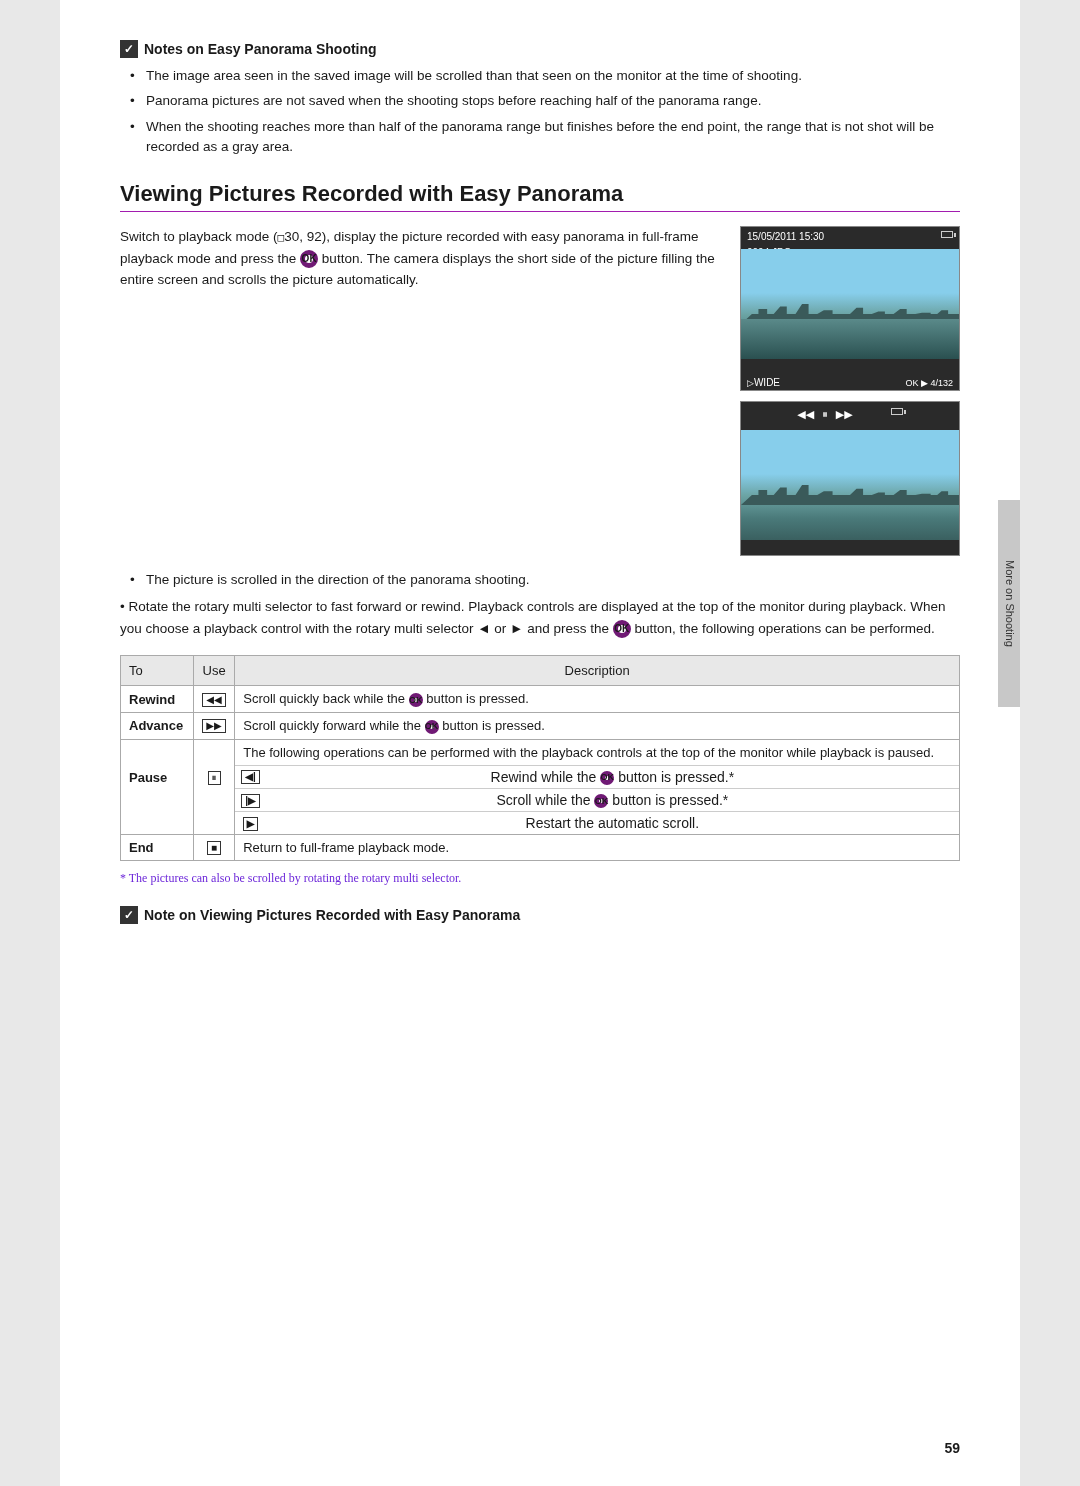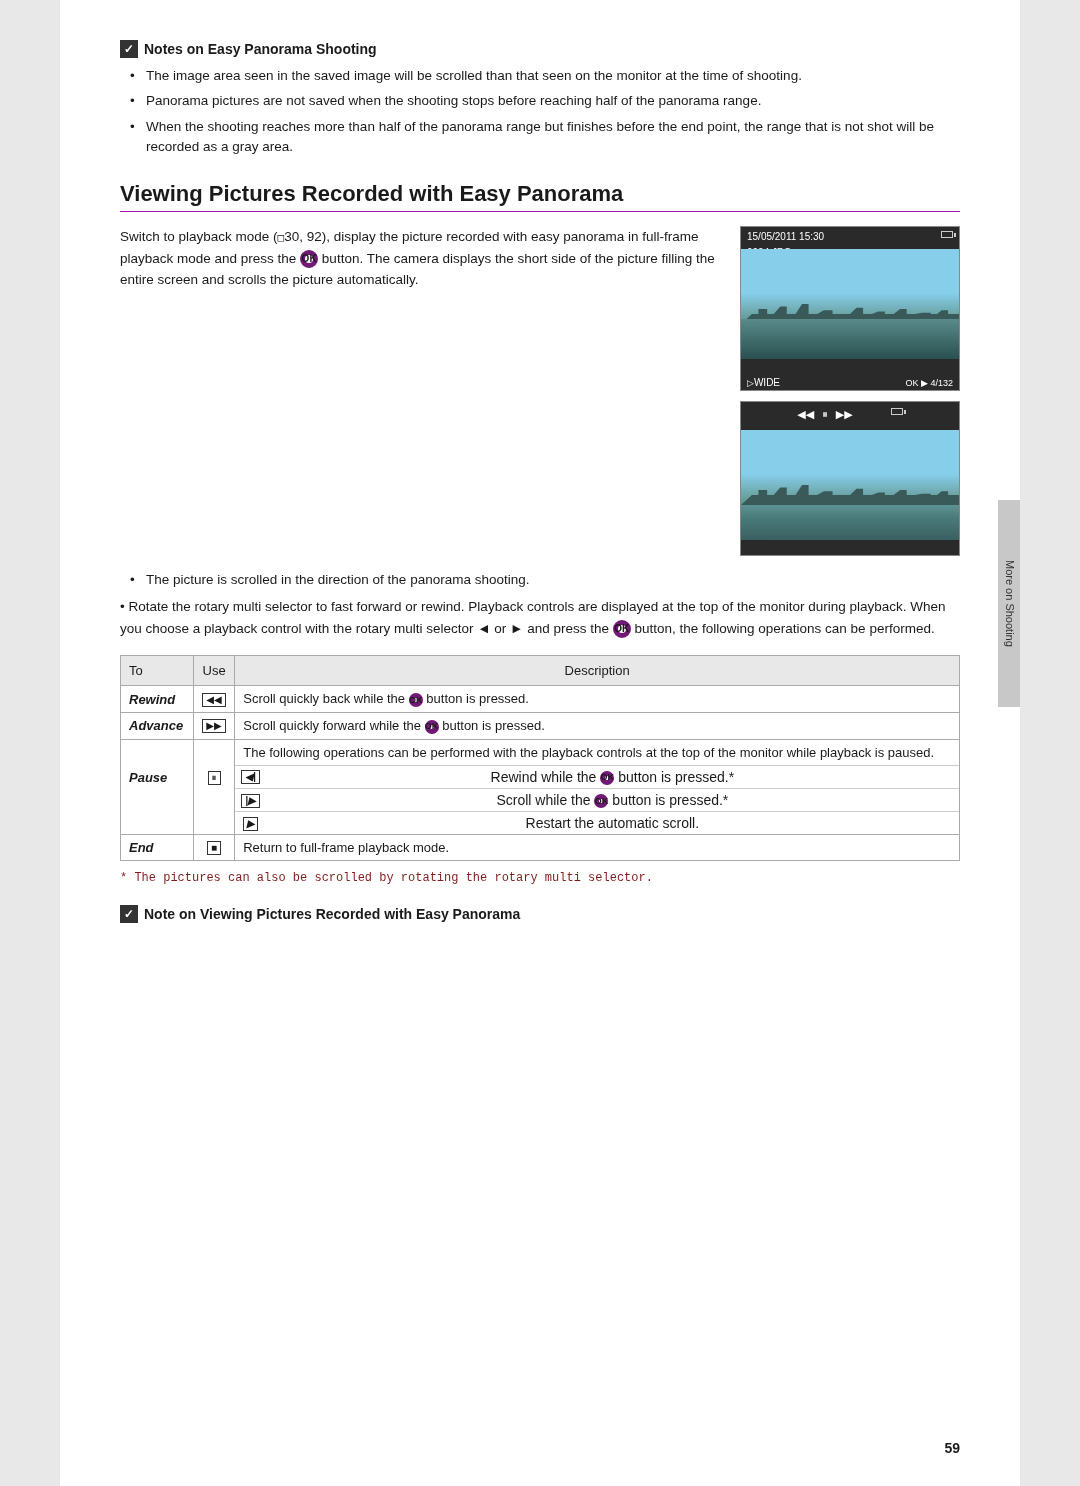--- a/index.html
+++ b/index.html
@@ -246,21 +246,20 @@
     .ops-table th:first-child {
       text-align: left;
     }
     .ops-table td {
       border: 1px solid #aaa;
       padding: 5px 8px;
       vertical-align: middle;
     }
     .ops-table td:first-child {
       font-weight: bold;
-      font-style: italic;
     }
     .ops-table td:nth-child(2) {
       text-align: center;
       font-size: 14px;
     }
     .inner-table {
       width: 100%;
       border-collapse: collapse;
     }
     .inner-table td {
@@ -276,23 +275,23 @@
     }
     .icon-symbol {
       display: inline-block;
       border: 1px solid #333;
       padding: 1px 3px;
       font-size: 10px;
       line-height: 1;
     }
     .footnote {
       font-size: 12px;
-      font-family: Liberation Mono, monospace;
+      font-family: Liberation Serif, serif;
       margin: 6px 0 20px 0;
-      color: #7f1d1d;
+      color: #6d28d9;
     }
     .page-number {
       position: absolute;
       bottom: 30px;
       right: 60px;
       font-size: 14px;
       font-family: Arial, sans-serif;
       font-weight: bold;
     }
   </style>

